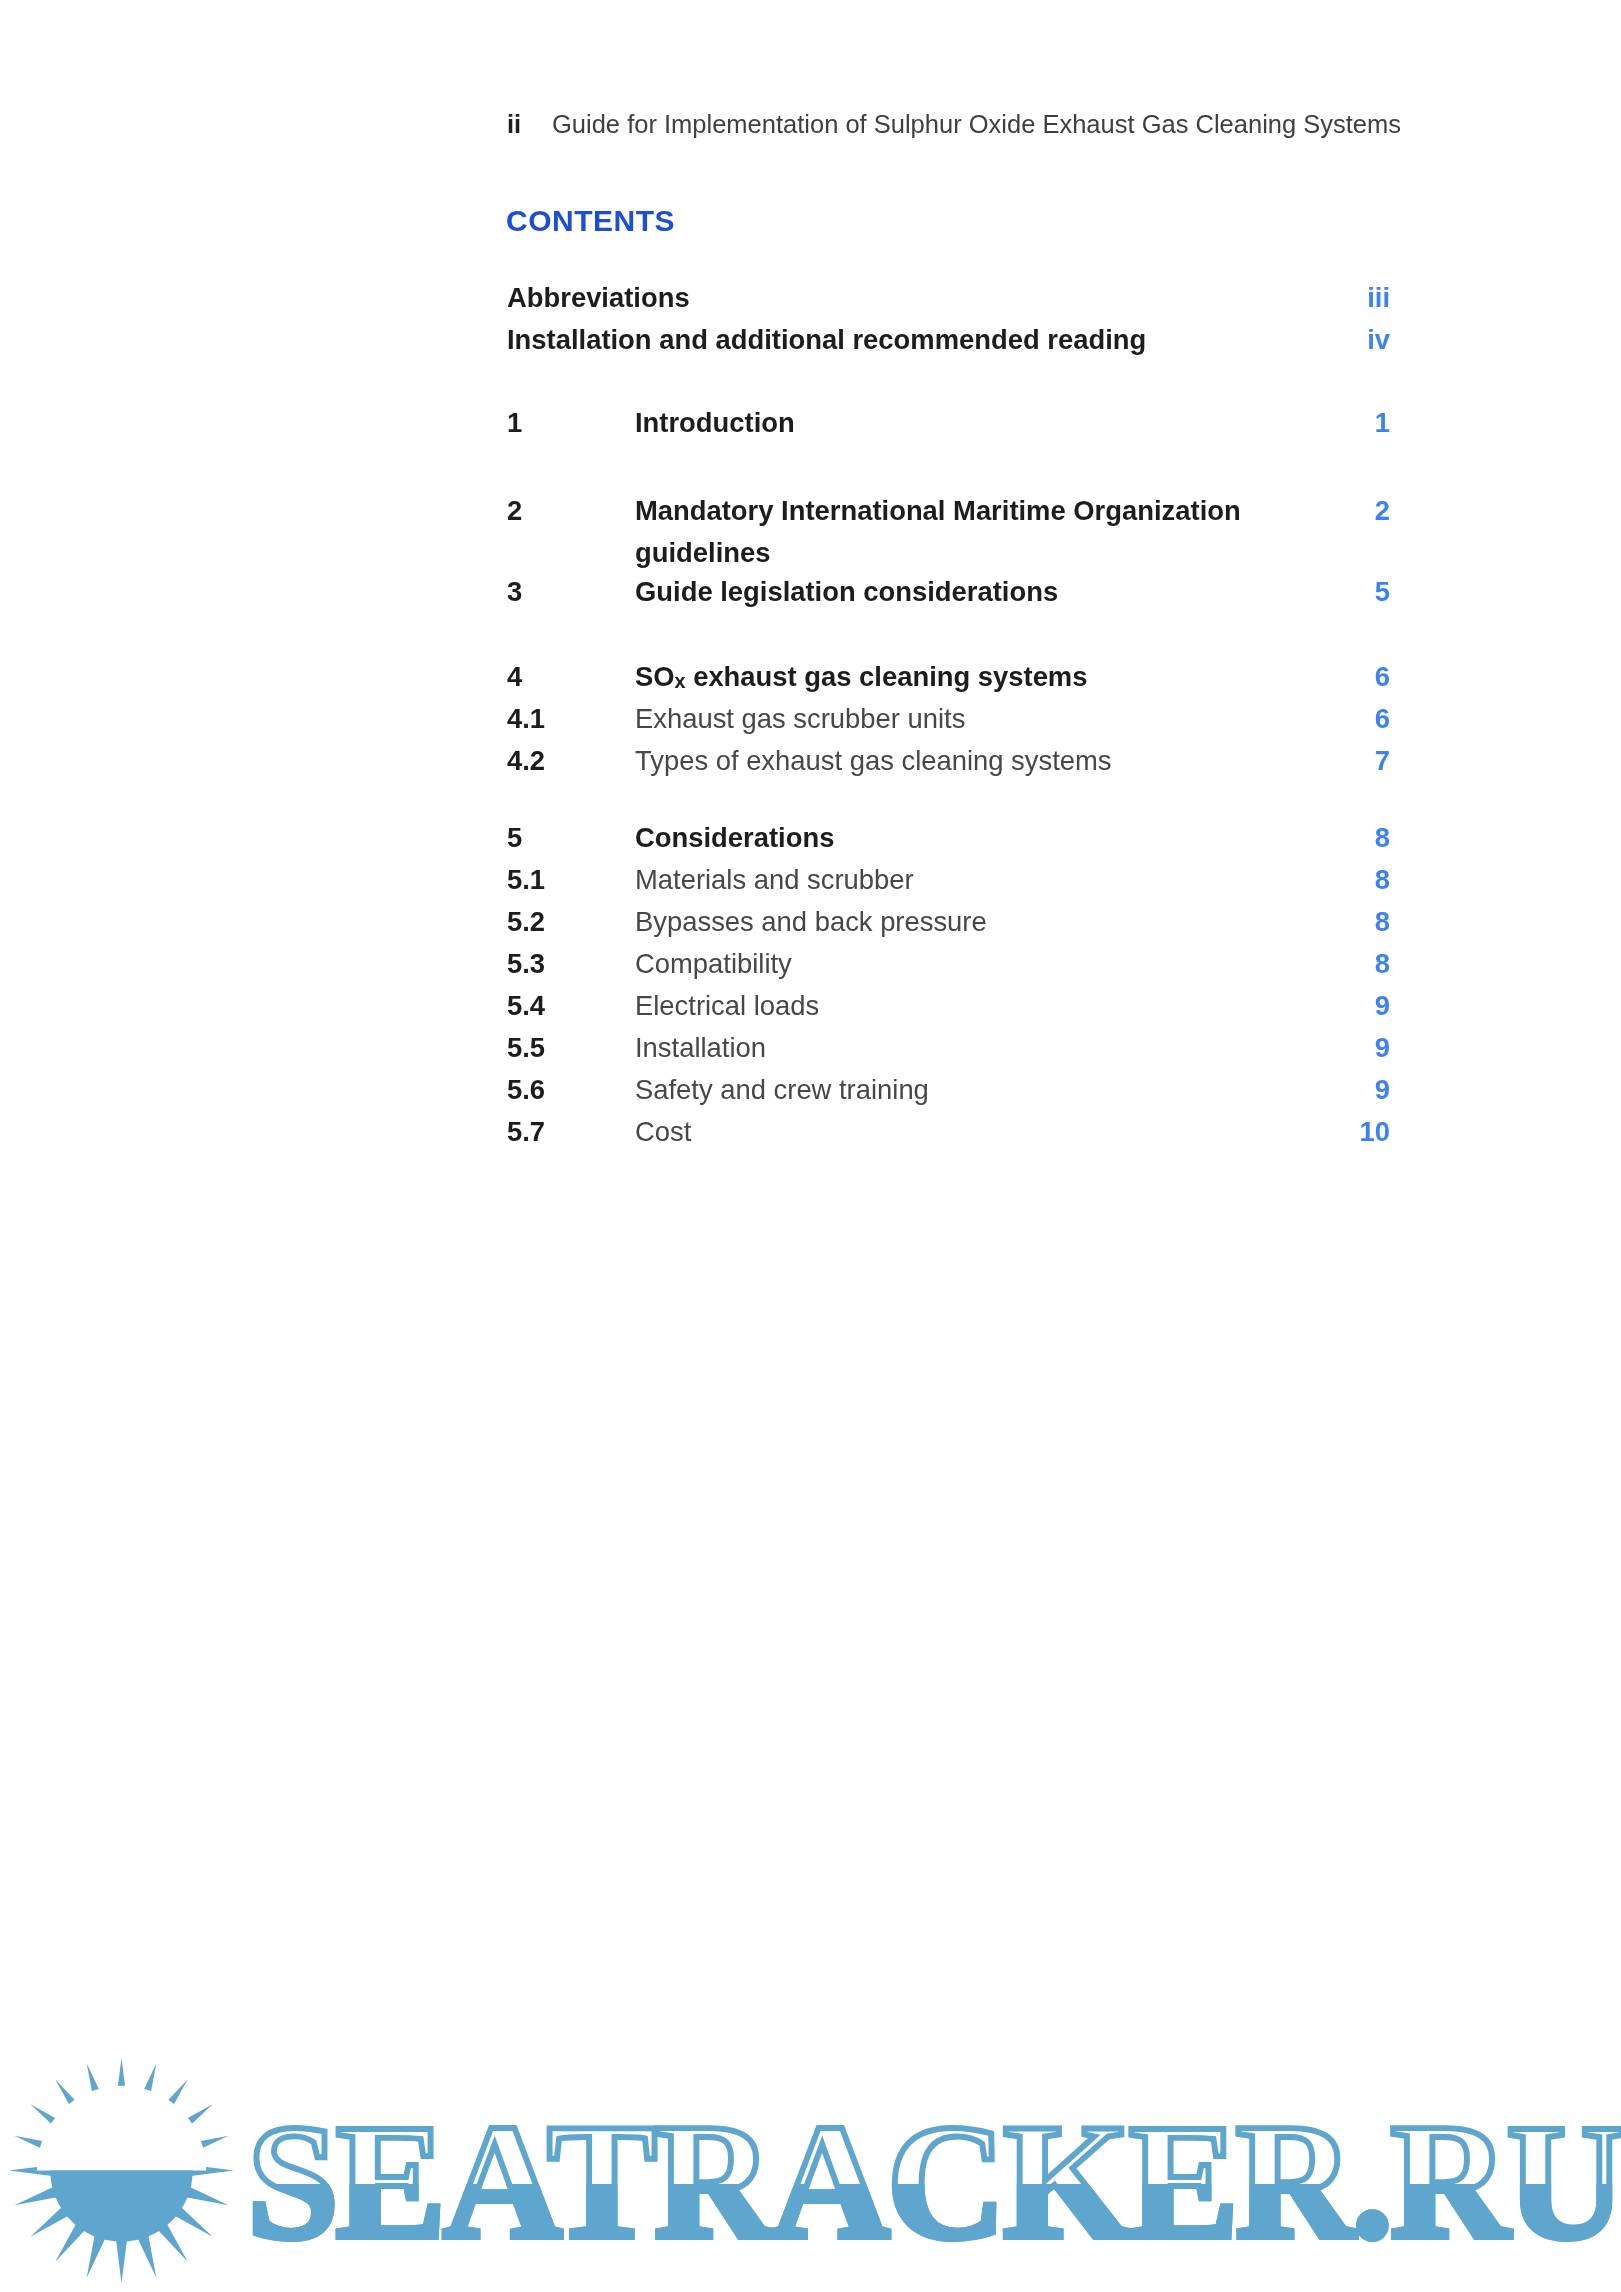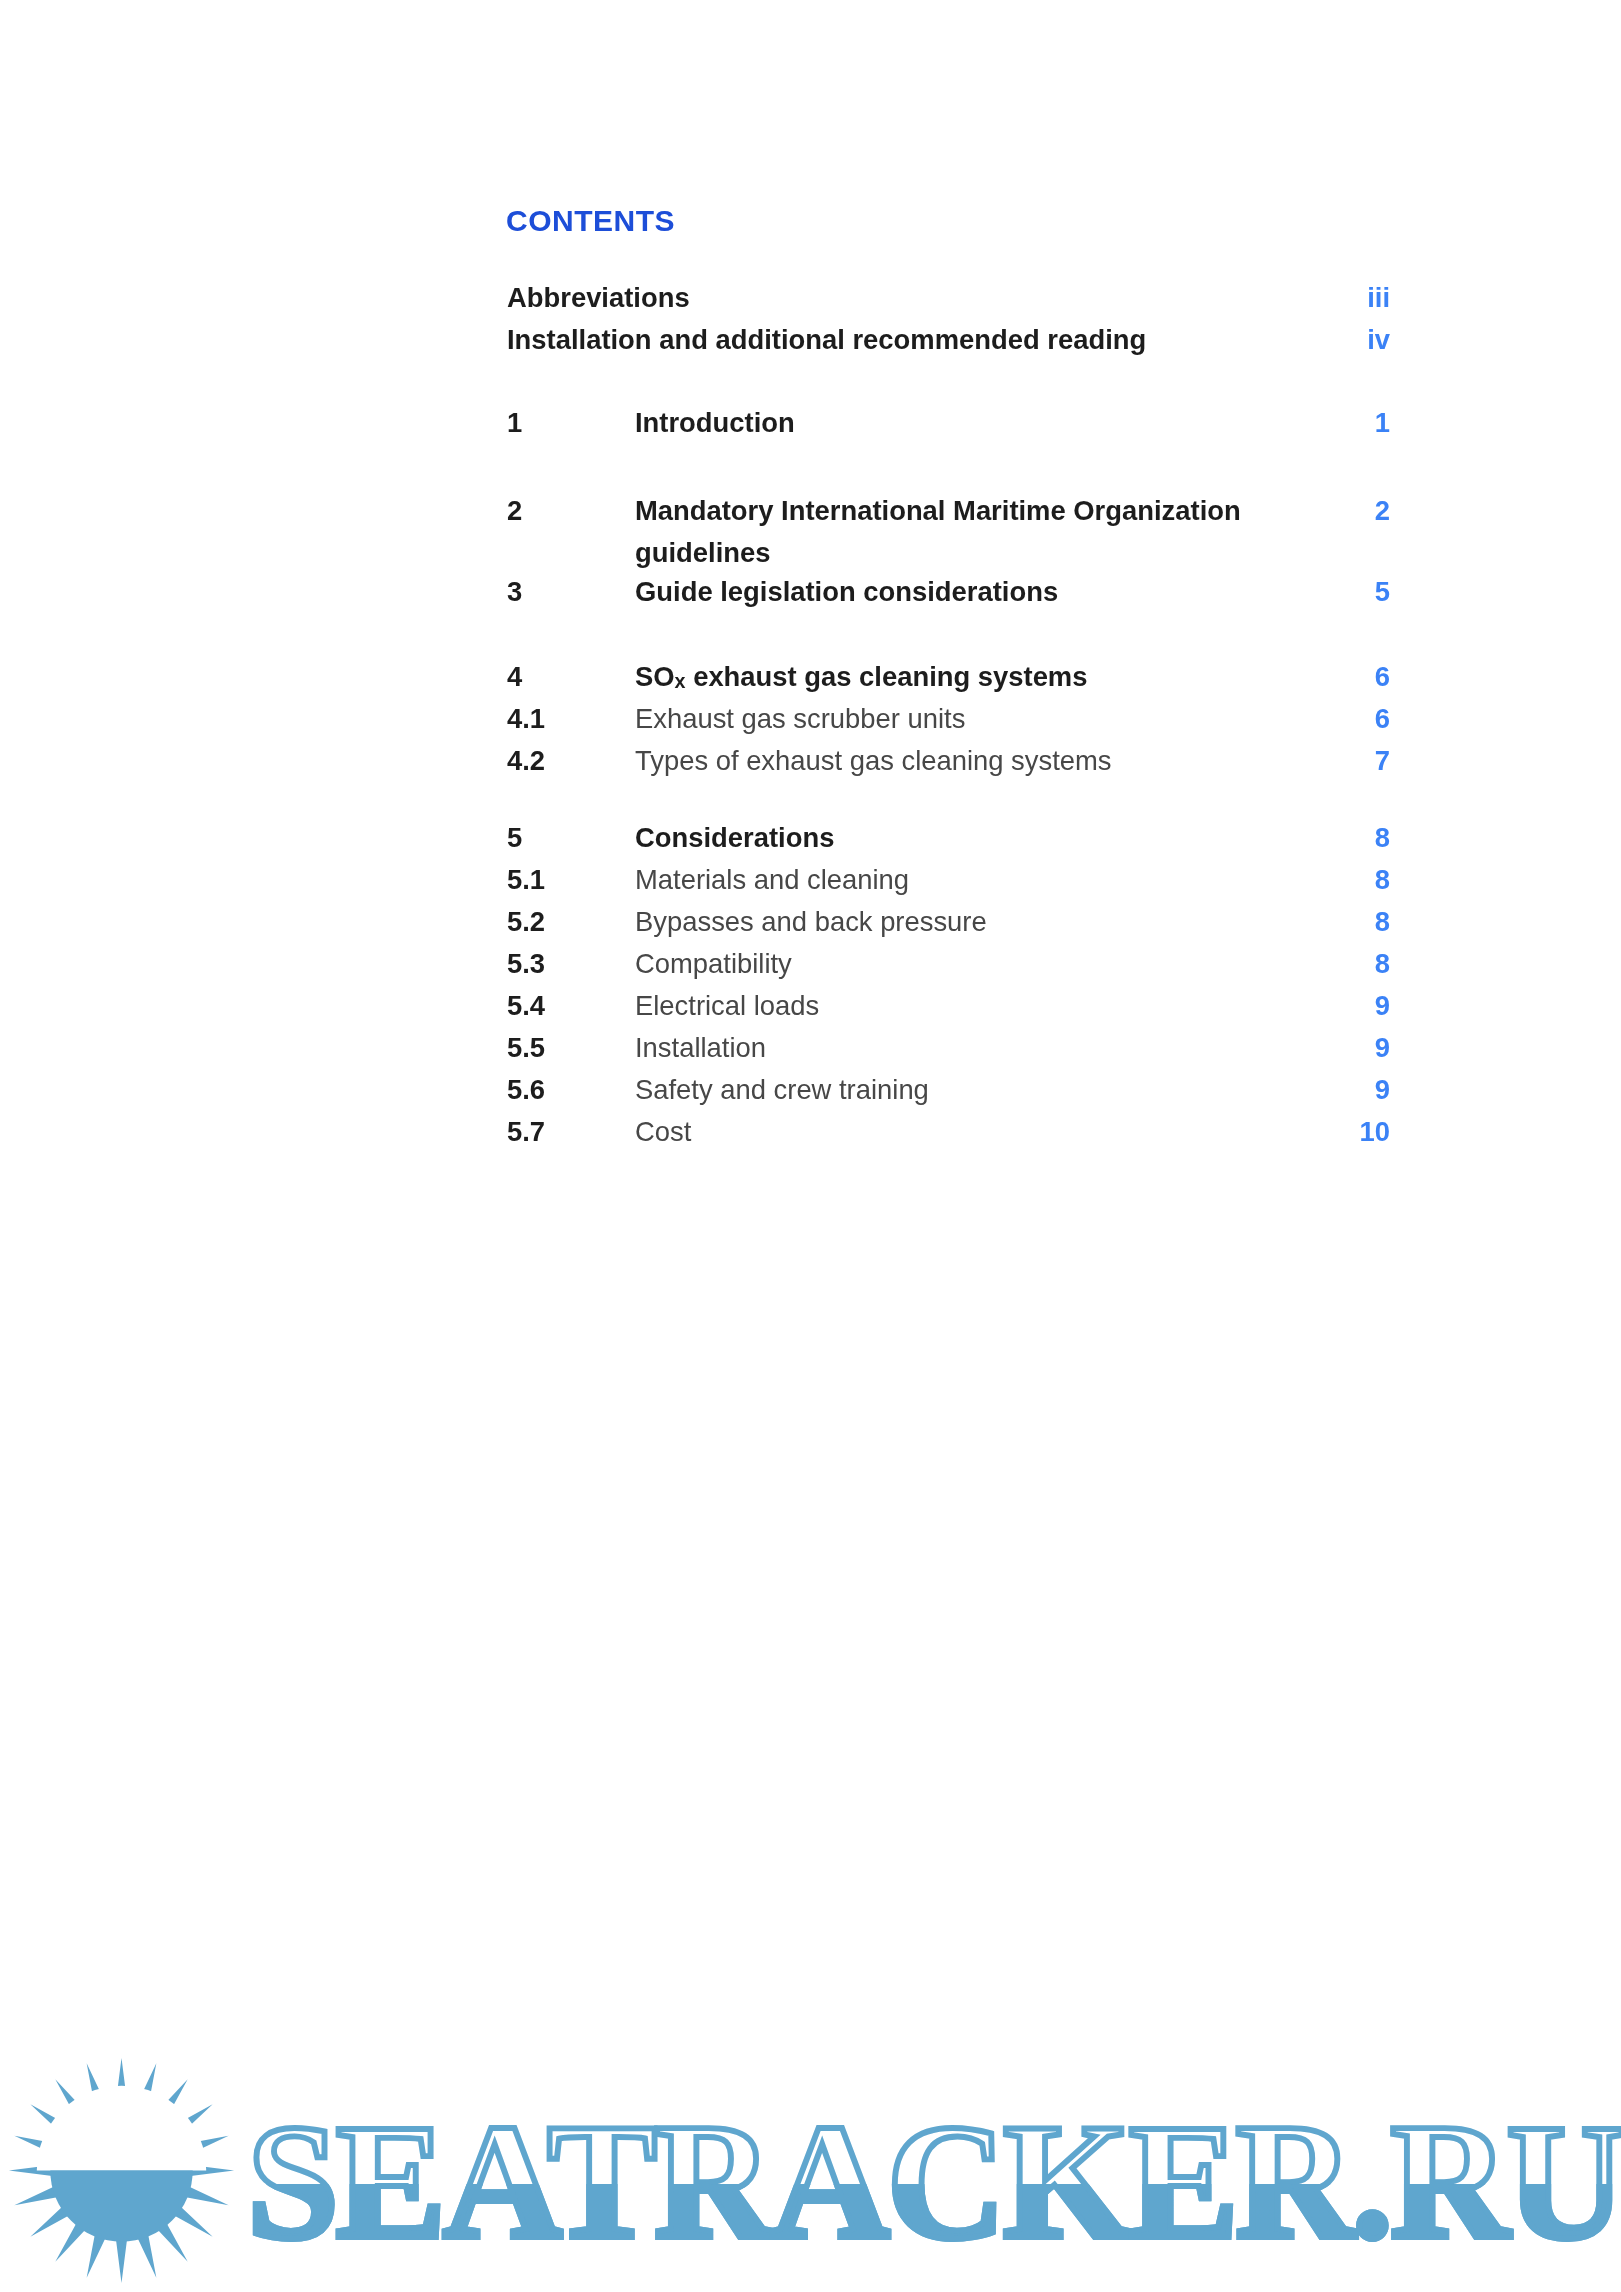--- a/index.html
+++ b/index.html
@@ -82,20 +82,24 @@
     background-clip:text;
     color:transparent;
     -webkit-text-stroke:5.9px #5fa6ce;
   }
 </style>
 </head>
 <body>
 
 <div class="page">
 
+  <div class="running-header">
+    <span class="folio">ii</span>
+    <span class="htitle">Guide for Implementation of Sulphur Oxide Exhaust Gas Cleaning Systems</span>
+  </div>
 
   <div class="contents-heading">CONTENTS</div>
 
   <div class="toc">
 
     <div class="row front">
       <span class="title">Abbreviations</span>
       <span class="pg">iii</span>
     </div>
     <div class="row front">
@@ -137,21 +141,21 @@
       <span class="pg">7</span>
     </div>
 
     <div class="row main g5">
       <span class="num">5</span>
       <span class="title">Considerations</span>
       <span class="pg">8</span>
     </div>
     <div class="row sub">
       <span class="num">5.1</span>
-      <span class="title">Materials and cleaning</span>
+      <span class="title">Materials and scrubber</span>
       <span class="pg">8</span>
     </div>
     <div class="row sub">
       <span class="num">5.2</span>
       <span class="title">Bypasses and back pressure</span>
       <span class="pg">8</span>
     </div>
     <div class="row sub">
       <span class="num">5.3</span>
       <span class="title">Compatibility</span>

